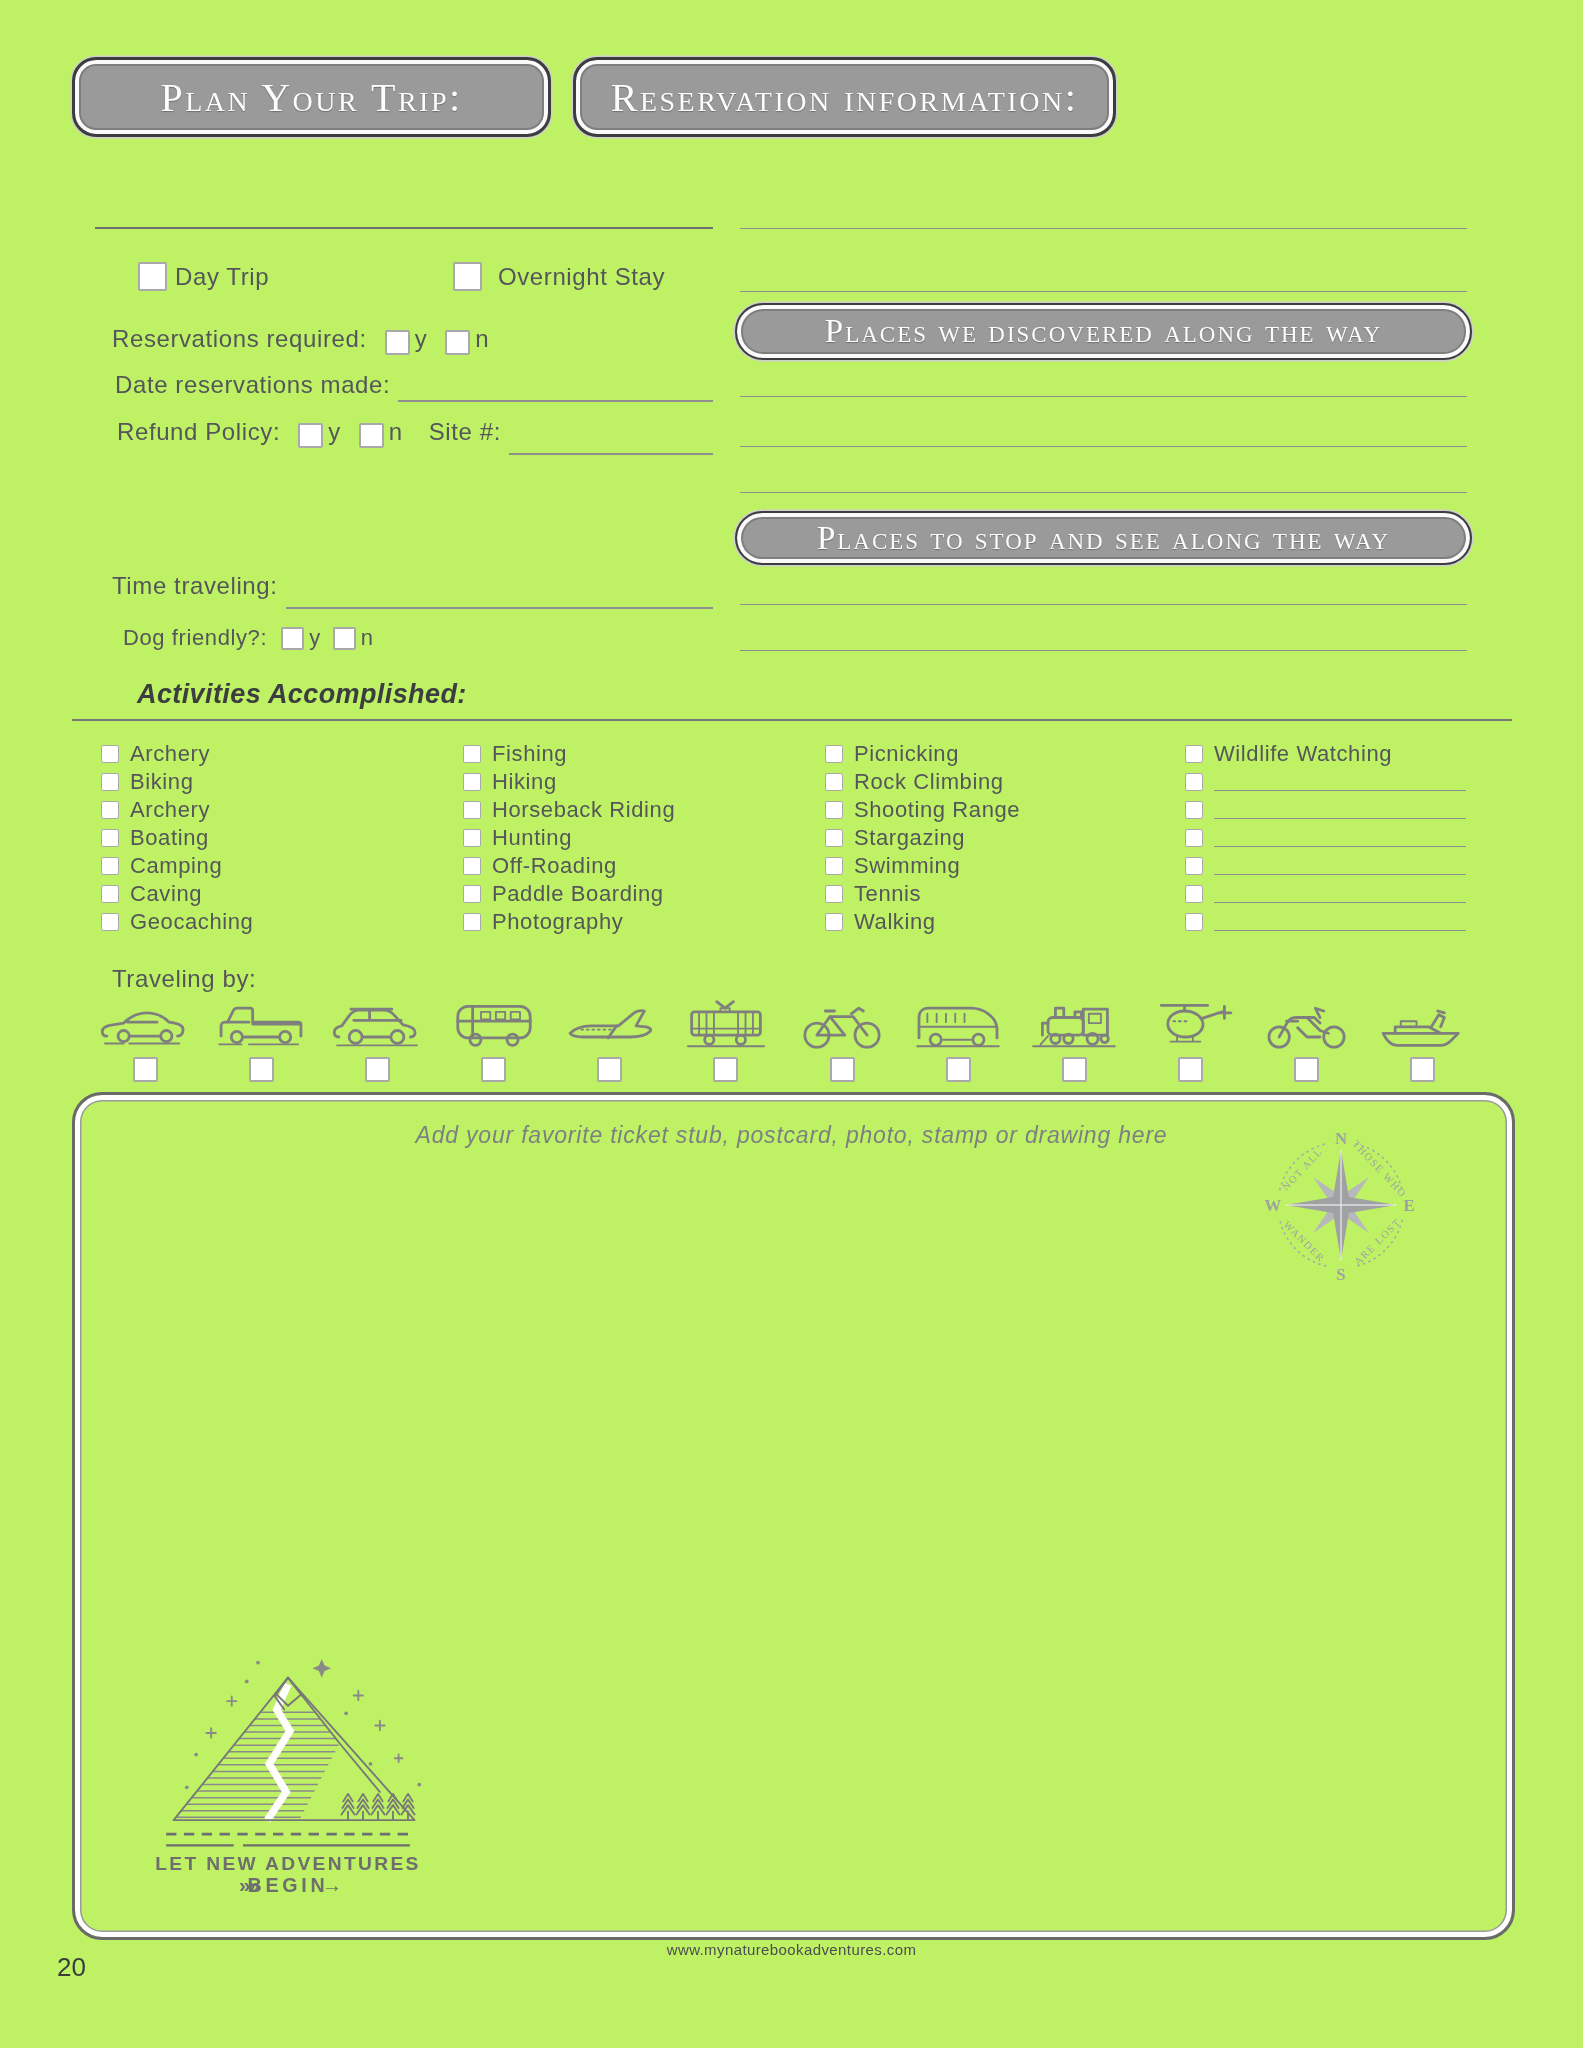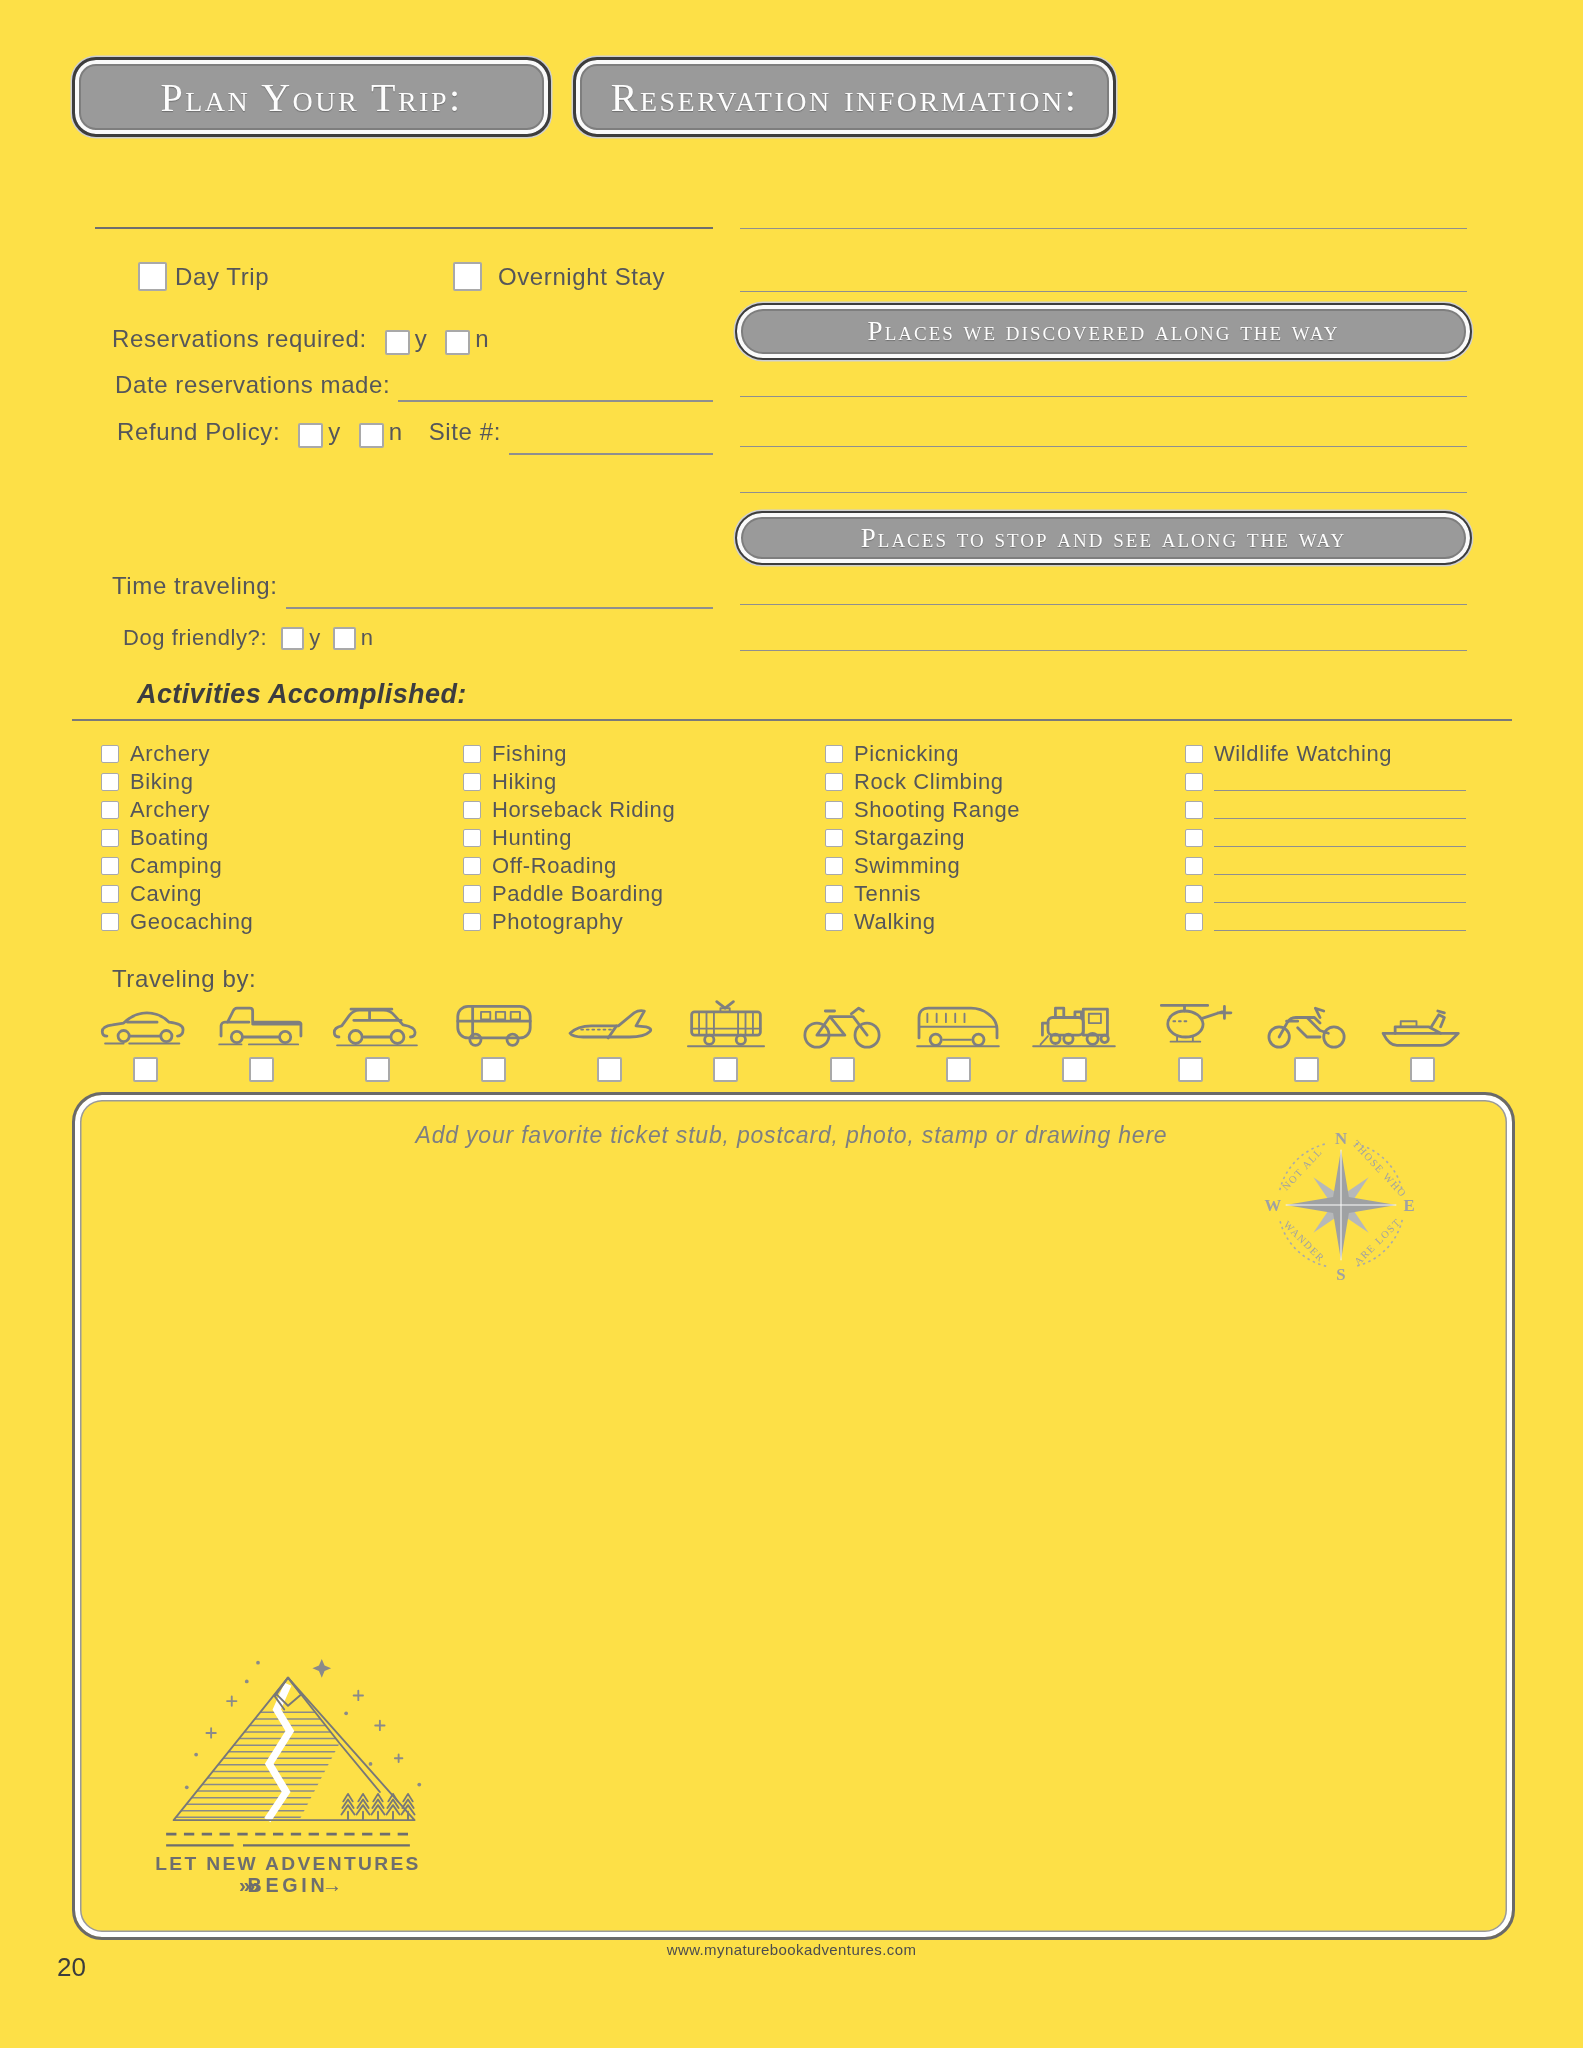--- a/index.html
+++ b/index.html
@@ -1,27 +1,27 @@
 <!DOCTYPE html>
 <html><head>
 <meta charset="utf-8">
 <style>
   html,body{margin:0;padding:0;background:#fff;}
-  .page{position:relative;width:1583px;height:2048px;background:#fde047;overflow:hidden;
+  .page{position:relative;width:1583px;height:2048px;background:#bef264;overflow:hidden;
         font-family:"Liberation Sans","DejaVu Sans",sans-serif;}
   .abs{position:absolute;}
   
   .badge{position:absolute;background:#9a9a9a;border:3px solid #3d3d3d;border-radius:24px;
          box-shadow:inset 0 0 0 4px #fafafa, inset 0 0 0 6px #7e7e7e, 0 0 0 1.5px #cfcfcf;
          display:flex;align-items:center;justify-content:center;}
   .badge span{font-family:"Liberation Serif","DejaVu Serif",serif;font-variant:small-caps;
          color:#fdfdfd;letter-spacing:2.5px;text-shadow:0 1px 1px #6d6d6d;}
   .badge.main span{font-size:40px;}
   .badge.inner{border-radius:28px;border-width:2.5px;}
-  .badge.inner span{font-size:27px;letter-spacing:2px;}
+  .badge.inner span{font-size:33px;letter-spacing:2px;}
   
   .lbl{font-size:24px;font-weight:300;color:#55565a;letter-spacing:0.6px;line-height:1.25;white-space:nowrap;}
   .lbl.sm{font-size:22px;}
   .lbl.b{font-weight:bold;font-style:italic;color:#3c3d40;font-size:27px;letter-spacing:0.4px;}
   .frow{position:absolute;display:flex;align-items:flex-start;}
   .cb{display:inline-block;background:#fff;border:2px solid #a9a9a9;border-radius:2px;flex:none;}
   .cb26{width:25px;height:25px;}
   .cb22{width:21px;height:21px;}
   .cb20{width:19px;height:19px;}
   .cb18{width:16px;height:16px;border-width:1.5px;}

